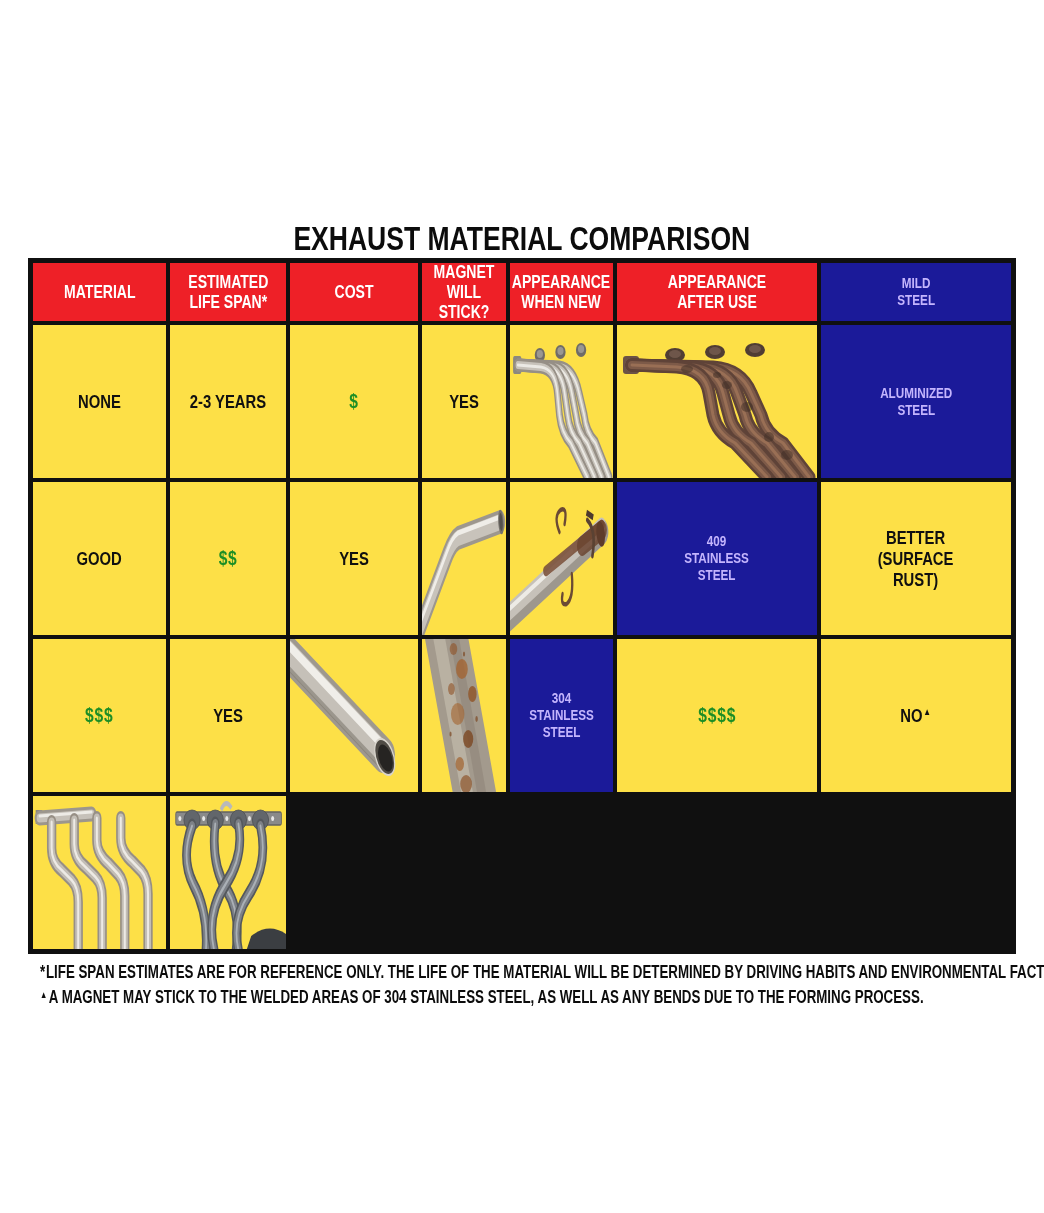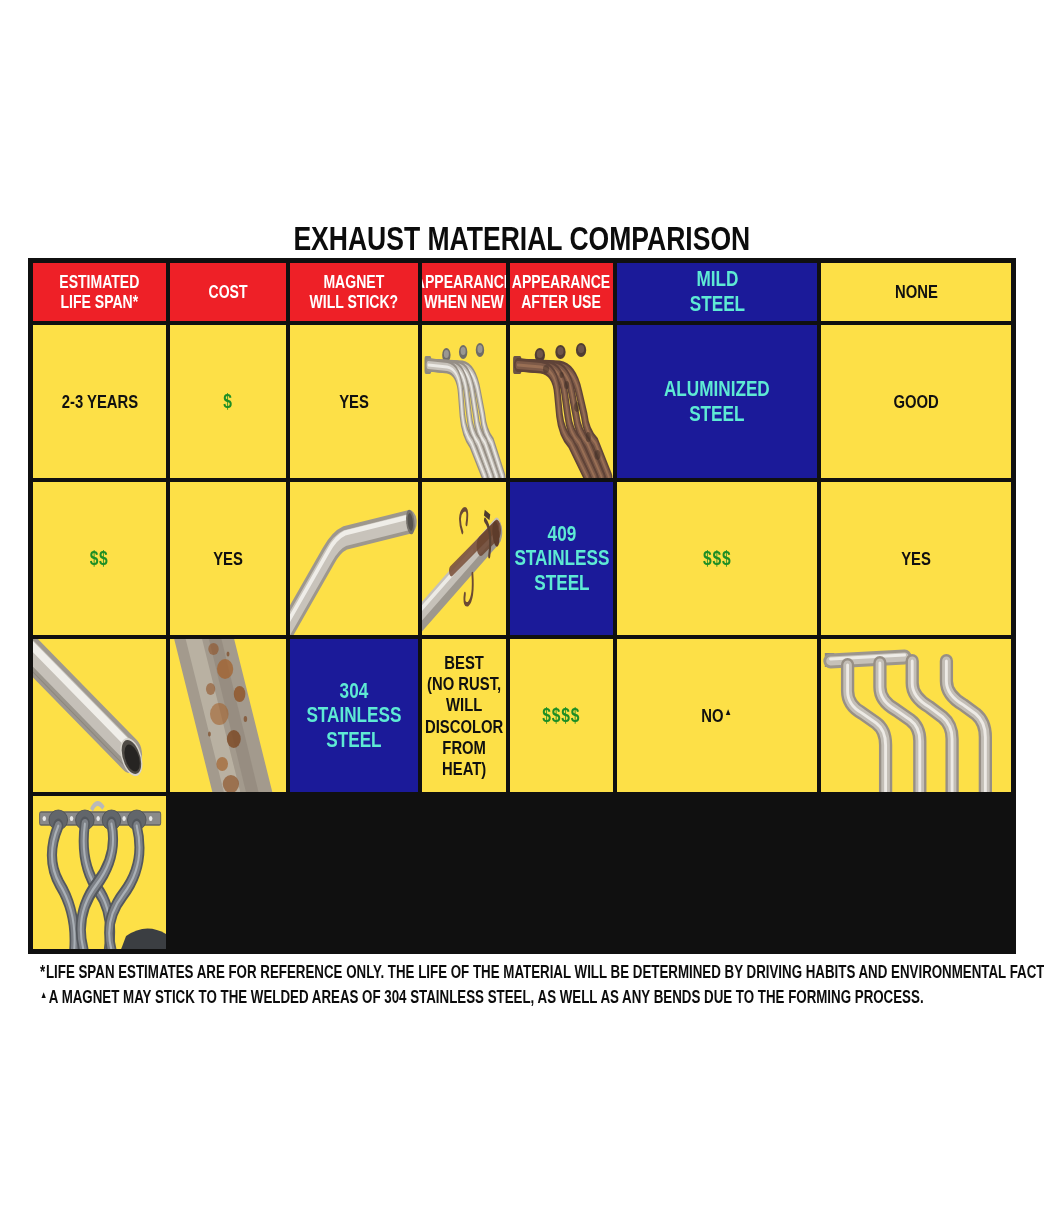--- a/index.html
+++ b/index.html
@@ -16,39 +16,42 @@
 
   .tbl{
     position:absolute;left:28px;top:258px;background:#101010;padding:5px;
     display:grid;gap:4px;
     grid-template-columns:133px 116px 128px 84px 103px 200px 190px;
     grid-template-rows:58px 153px 153px 153px 153px;
   }
   .cell{background:#fde047;display:flex;align-items:center;justify-content:center;
         text-align:center;overflow:hidden}
   .hd{background:#ee2027;color:#ffffff;font-size:18px}
-  .mat{background:#1b1a99;color:#5eead4;font-size:22px}
+  .mat{background:#1b1a99;color:#c4b5fd;font-size:15px}
   .txt{font-size:19px}
   .cost{color:#1d8e25;font-size:20px;letter-spacing:1px}
   .img{padding:0}
   .img svg{display:block;width:100%;height:100%}
   .suptri{font-size:10px;vertical-align:7px;margin-left:1px}
 
   .foots{position:absolute;left:40px;top:962px;font-size:18px;color:#0c0c0c}
   .fline{margin-bottom:4px}
   .mk-ast{margin-right:1px}
   .mk-tri{font-size:10px;vertical-align:5px;margin-right:2px}
 </style>
 </head>
 <body>
 
 <div class="title"><span class="cx">EXHAUST MATERIAL COMPARISON</span></div>
 
 <div class="tbl">
 
+  <div class="cell hd">
+      <span class="cx">MATERIAL</span>
+    </div>
   <div class="cell hd">
       <span class="cx">ESTIMATED
 LIFE SPAN*</span>
     </div>
   <div class="cell hd">
       <span class="cx">COST</span>
     </div>
   <div class="cell hd">
       <span class="cx">MAGNET
 WILL STICK?</span>
@@ -180,20 +183,25 @@
         <path d="M120 92 Q124 116 110 122 Q98 124 102 112"></path>
       </g>
     </svg>
   </div>
 
   <div class="cell mat">
       <span class="cx">409
 STAINLESS
 STEEL</span>
     </div>
+  <div class="cell txt">
+      <span class="cx">BETTER
+(SURFACE
+RUST)</span>
+    </div>
   <div class="cell cost">
       <span class="cx">$$$</span>
     </div>
   <div class="cell txt">
       <span class="cx">YES</span>
     </div>
   <div class="cell img" aria-label="polished-409-stainless-tube-photo">
     <svg viewBox="0 0 200 153" preserveAspectRatio="none">
       <g fill="none" stroke-linecap="round">
         <path d="M-4 14 L146 116" stroke="#9e988f" stroke-width="36"></path>
@@ -226,26 +234,20 @@
         <circle cx="68" cy="95" r="2.5" fill="#7c4722" opacity="0.7"></circle>
         <circle cx="100" cy="15" r="2.5" fill="#7c4722" opacity="0.7"></circle>
       </g>
     </svg>
   </div>
 
   <div class="cell mat">
       <span class="cx">304
 STAINLESS
 STEEL</span>
-    </div>
-  <div class="cell txt">
-      <span class="cx">BEST
-(NO RUST,
-WILL DISCOLOR
-FROM HEAT)</span>
     </div>
   <div class="cell cost">
       <span class="cx">$$$$</span>
     </div>
   <div class="cell txt">
     <span class="cx"><span>NO</span><span class="suptri">▲</span></span>
   </div>
   <div class="cell img" aria-label="bright-304-stainless-headers-photo">
     <svg viewBox="0 0 200 153" preserveAspectRatio="none">
       <rect x="4" y="14" width="10" height="14" fill="#8b8780"></rect>

